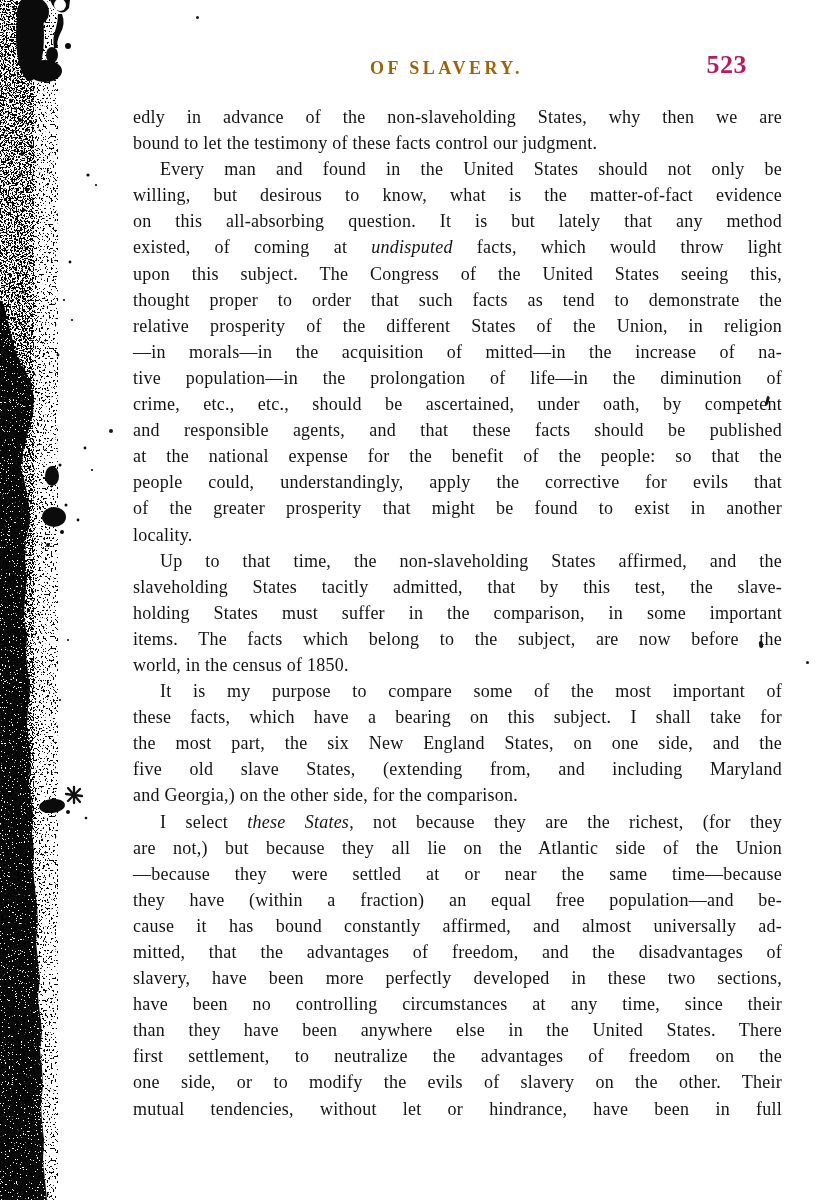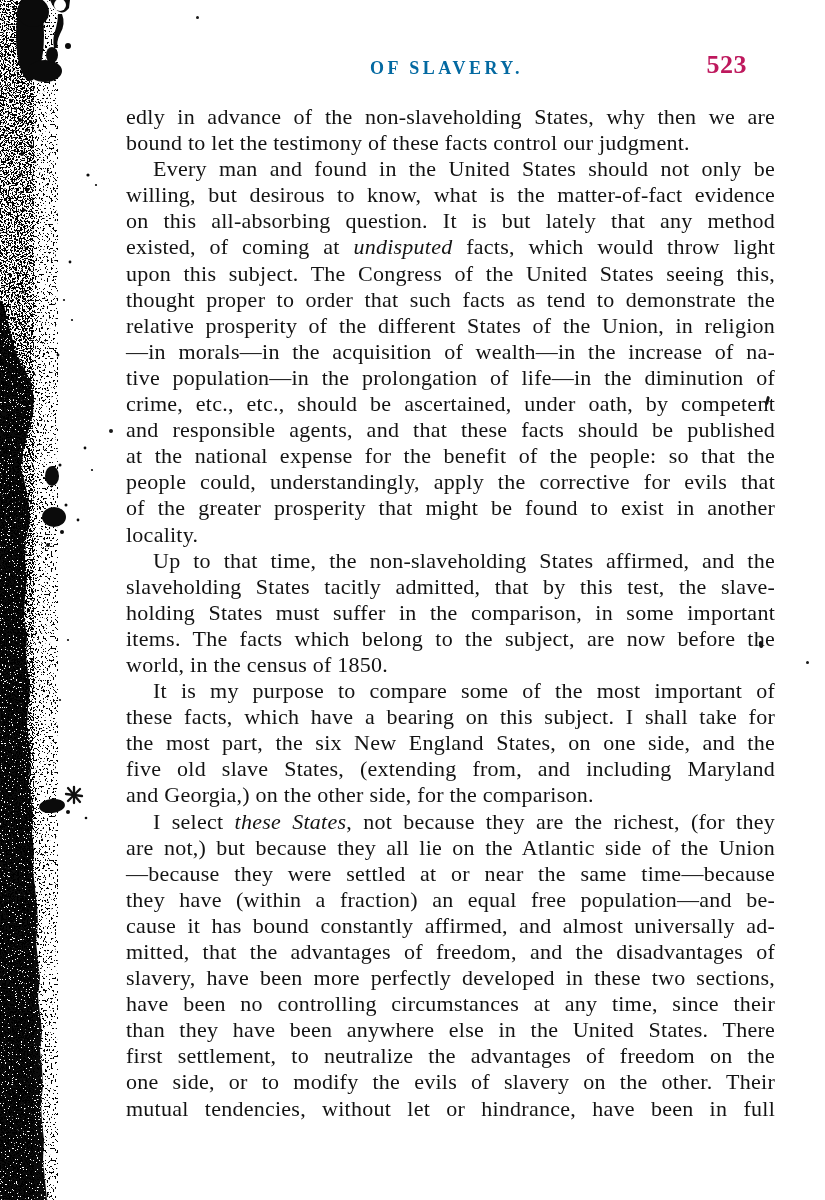--- a/index.html
+++ b/index.html
@@ -19,36 +19,36 @@
     pointer-events: none;
   }
   .running-title {
     position: absolute;
     top: 58px; left: 122px;
     width: 649px;
     text-align: center;
     font-size: 18px;
     font-weight: 700;
     letter-spacing: 3.5px;
-    color: #0369a1;
+    color: #a16207;
     white-space: nowrap;
   }
   .folio {
     position: absolute;
     top: 50px; right: 78px;
     font-size: 26px;
     font-weight: 700;
     letter-spacing: 0.5px;
     color: #be185d;
   }
   .textblock {
     position: absolute;
-    left: 126px; top: 104px;
+    left: 133px; top: 104px;
     width: 649px;
-    font-size: 22px;
+    font-size: 18px;
     line-height: 26.1px;
     letter-spacing: 0.25px;
     color: #131313;
   }
   .para { margin: 0; }
   .para.indent .line:first-child { text-indent: 27px; }
   .line { text-align: justify; text-align-last: justify; }
   .line.last { text-align-last: left; }
   .line i { font-style: italic; }
   .speck {
@@ -164,21 +164,21 @@
         <div class="line last">bound to let the testimony of these facts control our judgment.</div>
       </div>
       <div class="para indent">
         <div class="line">Every man and found in the United States should not only be</div>
         <div class="line">willing, but desirous to know, what is the matter-of-fact evidence</div>
         <div class="line">on this all-absorbing question. It is but lately that any method</div>
         <div class="line">existed, of coming at <i>undisputed</i> facts, which would throw light</div>
         <div class="line">upon this subject. The Congress of the United States seeing this,</div>
         <div class="line">thought proper to order that such facts as tend to demonstrate the</div>
         <div class="line">relative prosperity of the different States of the Union, in religion</div>
-        <div class="line">—in morals—in the acquisition of wealth—in the increase of na-</div>
+        <div class="line">—in morals—in the acquisition of mitted—in the increase of na-</div>
         <div class="line">tive population—in the prolongation of life—in the diminution of</div>
         <div class="line">crime, etc., etc., should be ascertained, under oath, by competent</div>
         <div class="line">and responsible agents, and that these facts should be published</div>
         <div class="line">at the national expense for the benefit of the people: so that the</div>
         <div class="line">people could, understandingly, apply the corrective for evils that</div>
         <div class="line">of the greater prosperity that might be found to exist in another</div>
         <div class="line last">locality.</div>
       </div>
       <div class="para indent">
         <div class="line">Up to that time, the non-slaveholding States affirmed, and the</div>

